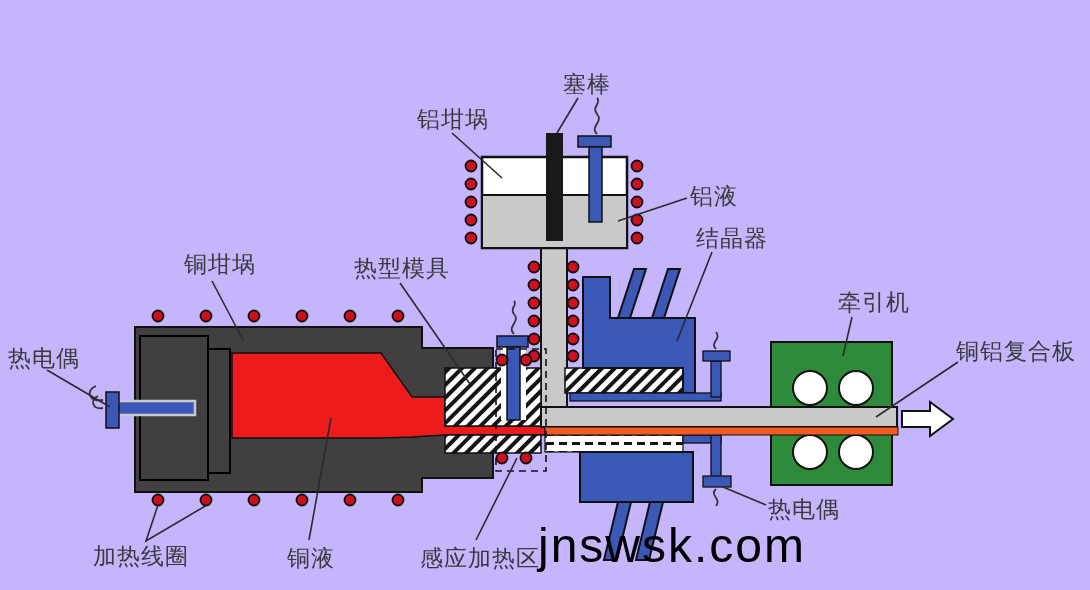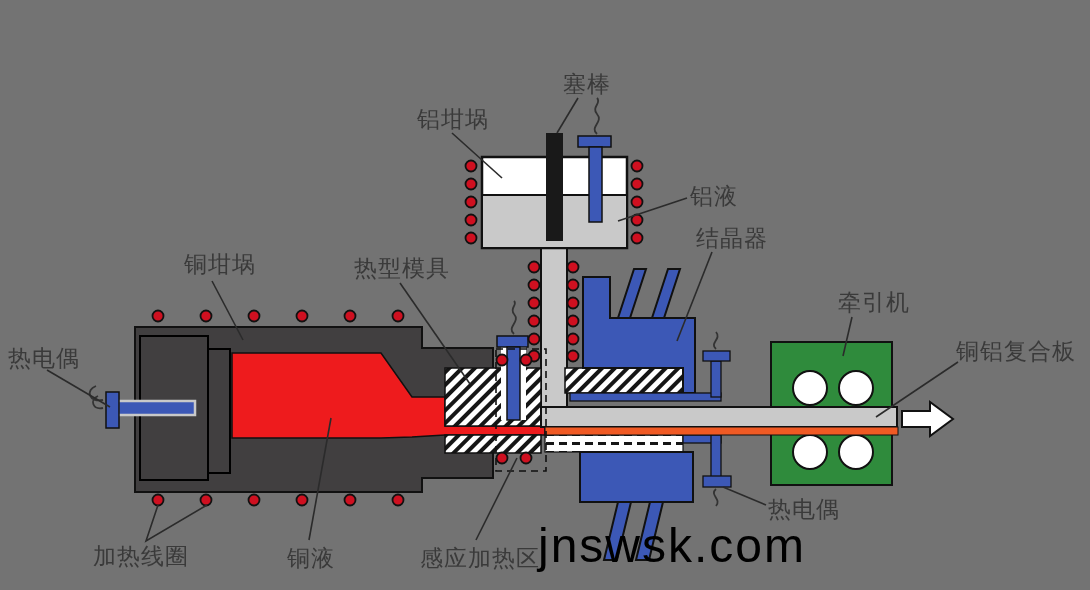--- a/index.html
+++ b/index.html
@@ -1,16 +1,16 @@
 <!DOCTYPE html>
 <html><head>
 <meta charset="utf-8">
 <style>
   html,body{margin:0;padding:0;background:#fff;}
-  .stage{position:relative;width:1090px;height:590px;background:#737373;overflow:hidden;}
+  .stage{position:relative;width:1090px;height:590px;background:#c4b5fd;overflow:hidden;}
   svg{display:block;}
   text.lbl{font-family:"Liberation Serif","DejaVu Serif",serif;fill:#3a3a3a;font-size:23px;letter-spacing:1px;}
   text.wm{font-family:"Liberation Sans","DejaVu Sans",sans-serif;fill:#000;font-size:48px;letter-spacing:2px;}
   .leader{stroke:#2b2b2b;stroke-width:1.6;fill:none;}
   .squig{stroke:#333;stroke-width:1.8;fill:none;}
 </style>
 </head>
 <body>
 
 <div class="stage">

